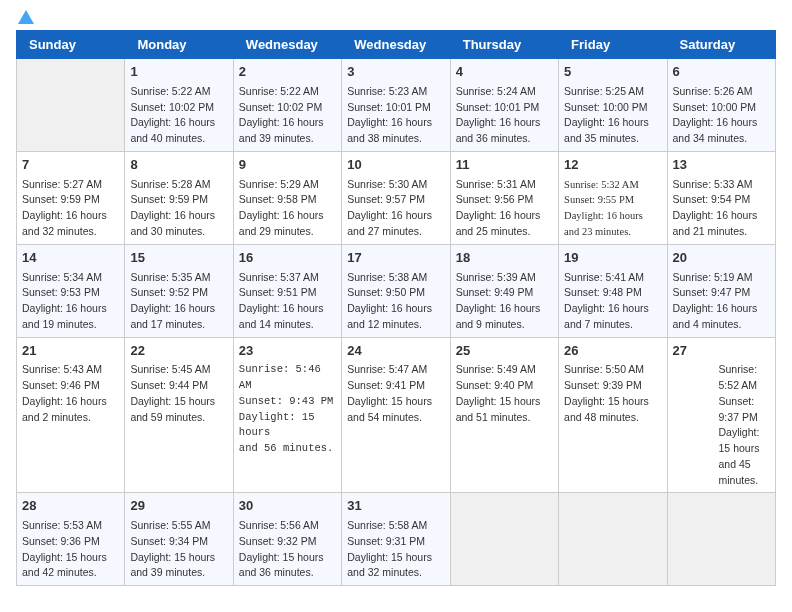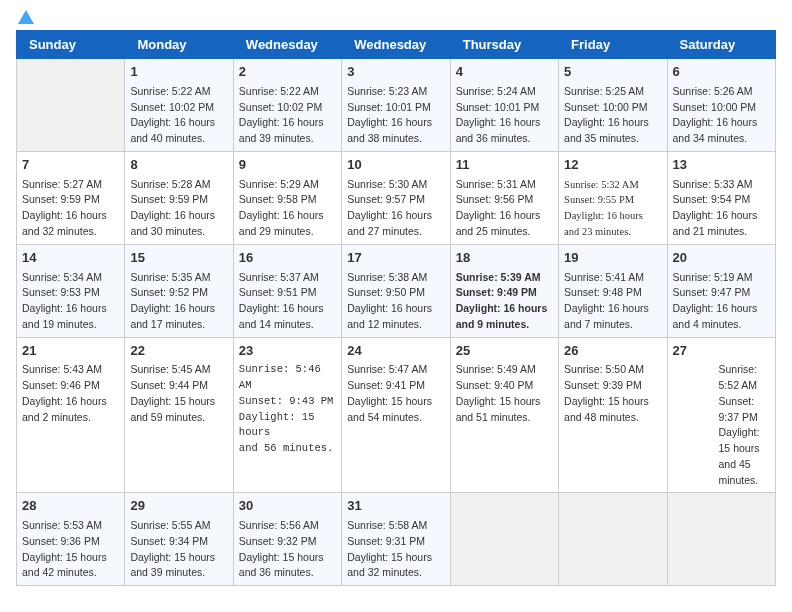--- a/index.html
+++ b/index.html
@@ -255,21 +255,21 @@
         </td>
         <td>
           <span class="day-number">17</span>
           <div class="day-info" style="white-space: pre-line;">Sunrise: 5:38 AM
 Sunset: 9:50 PM
 Daylight: 16 hours
 and 12 minutes.</div>
         </td>
         <td>
           <span class="day-number">18</span>
-          <div class="day-info" style="white-space: pre-line; font-weight: bold;">Sunrise: 5:39 AM
+          <div class="day-info" style="white-space: pre-line;">Sunrise: 5:39 AM
 Sunset: 9:49 PM
 Daylight: 16 hours
 and 9 minutes.</div>
         </td>
         <td>
           <span class="day-number">19</span>
           <div class="day-info" style="white-space: pre-line;">Sunrise: 5:41 AM
 Sunset: 9:48 PM
 Daylight: 16 hours
 and 7 minutes.</div>

